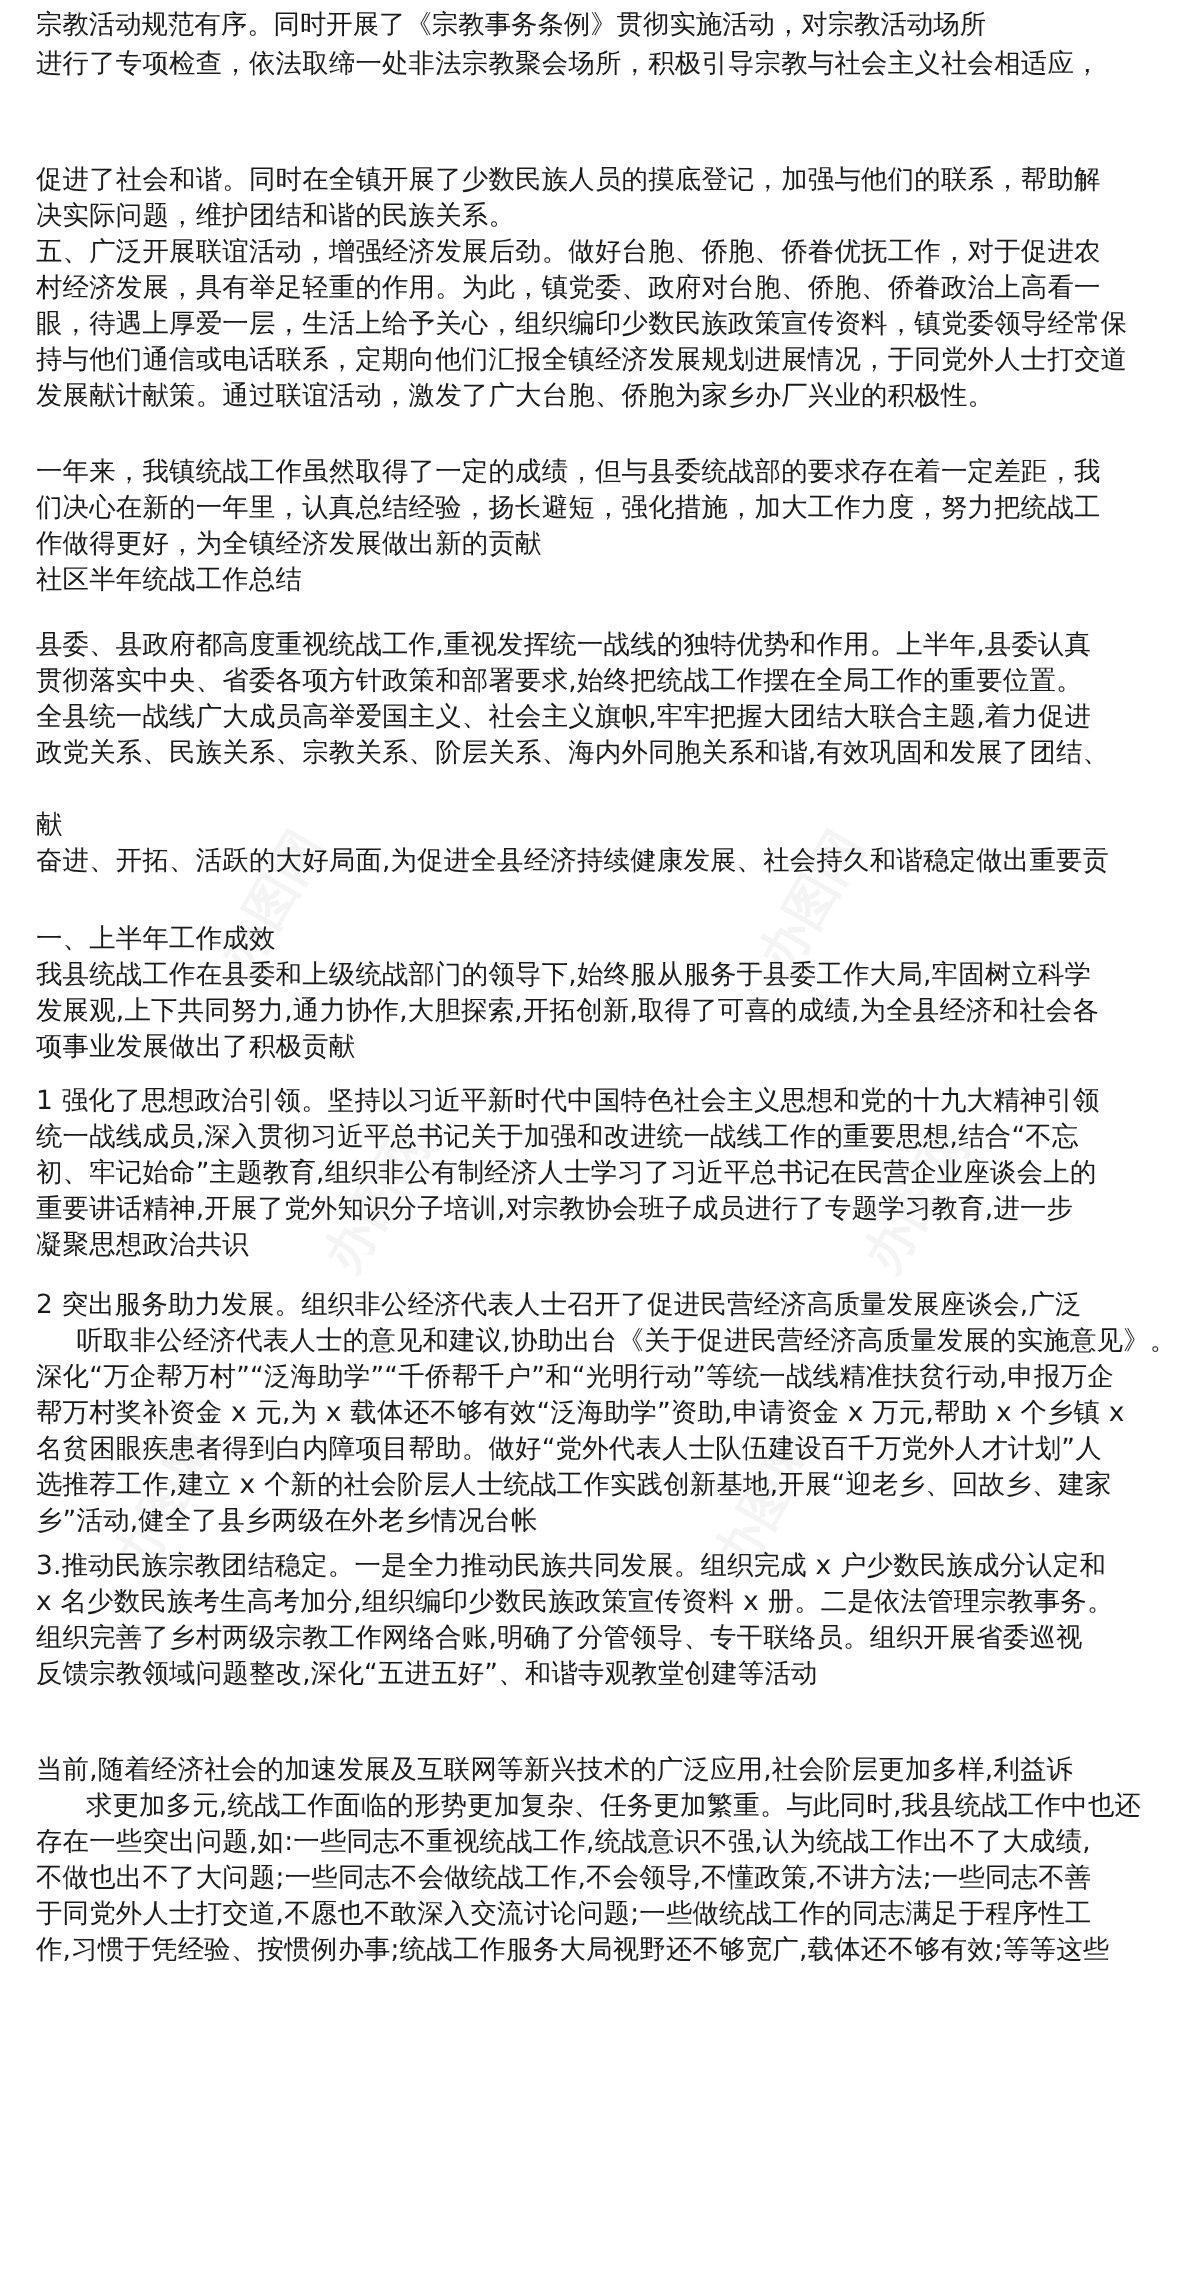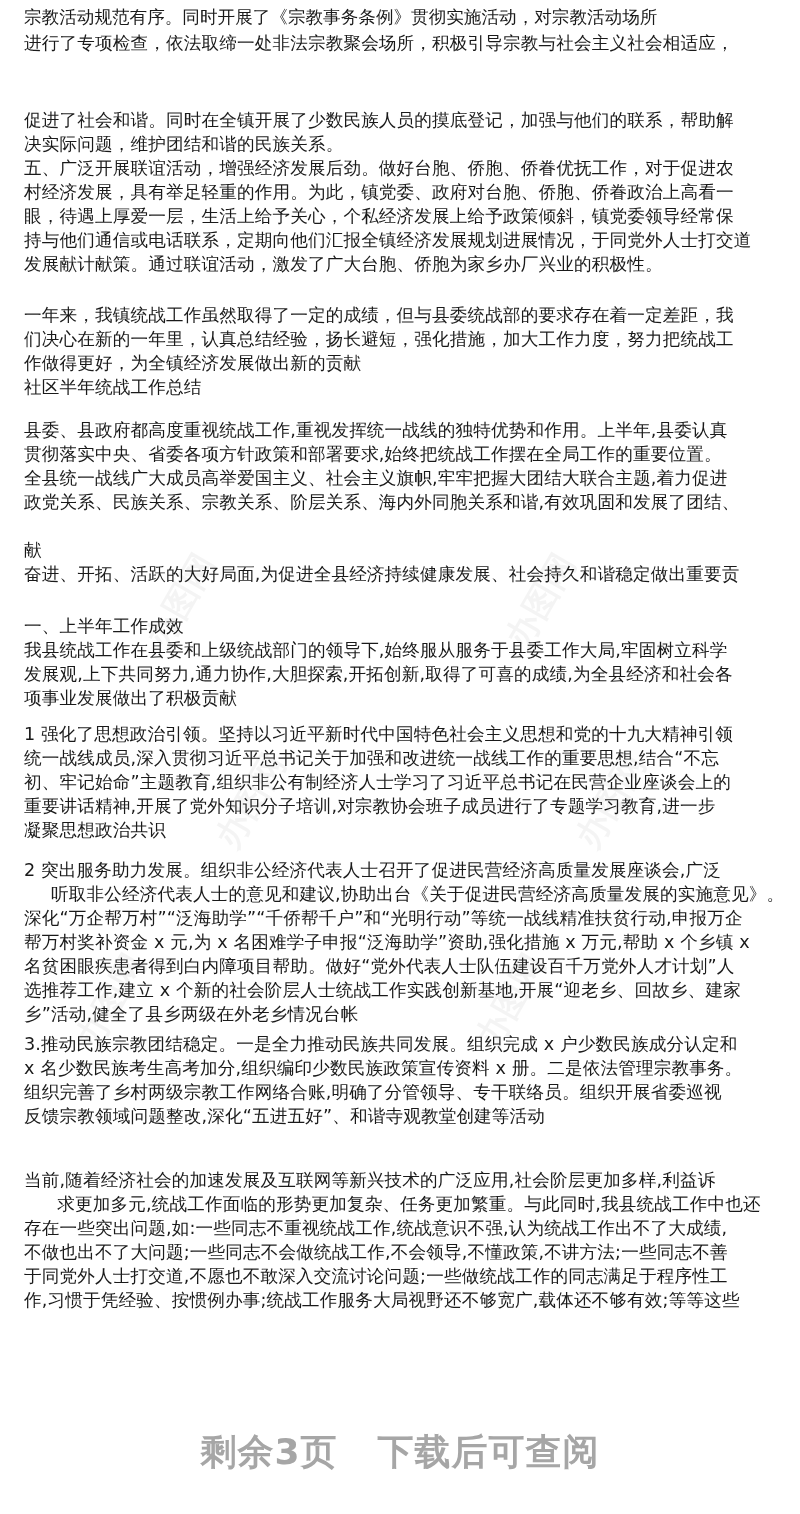--- a/index.html
+++ b/index.html
@@ -19,21 +19,21 @@
 <body>
 
 <div class="page">
   <div class="cut-top">宗教活动规范有序。同时开展了《宗教事务条例》贯彻实施活动，对宗教活动场所</div>
   <div id="lines">
       <div class="line" style="top: 13px;">进行了专项检查，依法取缔一处非法宗教聚会场所，积极引导宗教与社会主义社会相适应，</div>
       <div class="line" style="top: 90px;">促进了社会和谐。同时在全镇开展了少数民族人员的摸底登记，加强与他们的联系，帮助解</div>
       <div class="line" style="top: 114px;">决实际问题，维护团结和谐的民族关系。</div>
       <div class="line" style="top: 138px;">五、广泛开展联谊活动，增强经济发展后劲。做好台胞、侨胞、侨眷优抚工作，对于促进农</div>
       <div class="line" style="top: 162px;">村经济发展，具有举足轻重的作用。为此，镇党委、政府对台胞、侨胞、侨眷政治上高看一</div>
-      <div class="line" style="top: 186px;">眼，待遇上厚爱一层，生活上给予关心，个私经济发展上给予政策倾斜，镇党委领导经常保</div>
+      <div class="line" style="top: 186px;">眼，待遇上厚爱一层，生活上给予关心，组织编印少数民族政策宣传资料，镇党委领导经常保</div>
       <div class="line" style="top: 210px;">持与他们通信或电话联系，定期向他们汇报全镇经济发展规划进展情况，于同党外人士打交道</div>
       <div class="line" style="top: 234px;">发展献计献策。通过联谊活动，激发了广大台胞、侨胞为家乡办厂兴业的积极性。</div>
       <div class="line" style="top: 285px;">一年来，我镇统战工作虽然取得了一定的成绩，但与县委统战部的要求存在着一定差距，我</div>
       <div class="line" style="top: 309px;">们决心在新的一年里，认真总结经验，扬长避短，强化措施，加大工作力度，努力把统战工</div>
       <div class="line" style="top: 333px;">作做得更好，为全镇经济发展做出新的贡献</div>
       <div class="line" style="top: 357px;">社区半年统战工作总结</div>
       <div class="line" style="top: 400px;">县委、县政府都高度重视统战工作,重视发挥统一战线的独特优势和作用。上半年,县委认真</div>
       <div class="line" style="top: 424px;">贯彻落实中央、省委各项方针政策和部署要求,始终把统战工作摆在全局工作的重要位置。</div>
       <div class="line" style="top: 448px;">全县统一战线广大成员高举爱国主义、社会主义旗帜,牢牢把握大团结大联合主题,着力促进</div>
       <div class="line" style="top: 472px;">政党关系、民族关系、宗教关系、阶层关系、海内外同胞关系和谐,有效巩固和发展了团结、</div>
@@ -44,21 +44,21 @@
       <div class="line" style="top: 644px;">发展观,上下共同努力,通力协作,大胆探索,开拓创新,取得了可喜的成绩,为全县经济和社会各</div>
       <div class="line" style="top: 668px;">项事业发展做出了积极贡献</div>
       <div class="line" style="top: 704px;">1 强化了思想政治引领。坚持以习近平新时代中国特色社会主义思想和党的十九大精神引领</div>
       <div class="line" style="top: 728px;">统一战线成员,深入贯彻习近平总书记关于加强和改进统一战线工作的重要思想,结合“不忘</div>
       <div class="line" style="top: 752px;">初、牢记始命”主题教育,组织非公有制经济人士学习了习近平总书记在民营企业座谈会上的</div>
       <div class="line" style="top: 776px;">重要讲话精神,开展了党外知识分子培训,对宗教协会班子成员进行了专题学习教育,进一步</div>
       <div class="line" style="top: 800px;">凝聚思想政治共识</div>
       <div class="line" style="top: 840px;">2  突出服务助力发展。组织非公经济代表人士召开了促进民营经济高质量发展座谈会,广泛</div>
       <div class="line" style="top: 864px; margin-left: 27px;">听取非公经济代表人士的意见和建议,协助出台《关于促进民营经济高质量发展的实施意见》。</div>
       <div class="line" style="top: 888px;">深化“万企帮万村”“泛海助学”“千侨帮千户”和“光明行动”等统一战线精准扶贫行动,申报万企</div>
-      <div class="line" style="top: 912px;">帮万村奖补资金 x 元,为 x 名困难学子申报“泛海助学”资助,强化措施 x 万元,帮助 x 个乡镇 x</div>
+      <div class="line" style="top: 912px;">帮万村奖补资金 x 元,为 x 载体还不够有效“泛海助学”资助,申请资金 x 万元,帮助 x 个乡镇 x</div>
       <div class="line" style="top: 936px;">名贫困眼疾患者得到白内障项目帮助。做好“党外代表人士队伍建设百千万党外人才计划”人</div>
       <div class="line" style="top: 960px;">选推荐工作,建立 x 个新的社会阶层人士统战工作实践创新基地,开展“迎老乡、回故乡、建家</div>
       <div class="line" style="top: 984px;">乡”活动,健全了县乡两级在外老乡情况台帐</div>
       <div class="line" style="top: 1014px;">3.推动民族宗教团结稳定。一是全力推动民族共同发展。组织完成 x 户少数民族成分认定和</div>
       <div class="line" style="top: 1038px;">x 名少数民族考生高考加分,组织编印少数民族政策宣传资料 x 册。二是依法管理宗教事务。</div>
       <div class="line" style="top: 1062px;">组织完善了乡村两级宗教工作网络合账,明确了分管领导、专干联络员。组织开展省委巡视</div>
       <div class="line" style="top: 1086px;">反馈宗教领域问题整改,深化“五进五好”、和谐寺观教堂创建等活动</div>
       <div class="line" style="top: 1150px;">当前,随着经济社会的加速发展及互联网等新兴技术的广泛应用,社会阶层更加多样,利益诉</div>
       <div class="line" style="top: 1174px; text-align: center;">求更加多元,统战工作面临的形势更加复杂、任务更加繁重。与此同时,我县统战工作中也还</div>
       <div class="line" style="top: 1198px;">存在一些突出问题,如:一些同志不重视统战工作,统战意识不强,认为统战工作出不了大成绩,</div>
@@ -67,16 +67,13 @@
       <div class="line" style="top: 1270px;">作,习惯于凭经验、按惯例办事;统战工作服务大局视野还不够宽广,载体还不够有效;等等这些</div>
     </div>
   <div id="watermarks">
       <div class="watermark" style="left: 130px; top: 560px;">办图网</div>
       <div class="watermark" style="left: 490px; top: 560px;">办图网</div>
       <div class="watermark" style="left: 200px; top: 760px;">办图网</div>
       <div class="watermark" style="left: 560px; top: 760px;">办图网</div>
       <div class="watermark" style="left: 60px; top: 960px;">办图网</div>
       <div class="watermark" style="left: 460px; top: 960px;">办图网</div>
     </div>
-  <div class="more-banner">
-    <span>剩余3页</span><span class="gap"></span><span>下载后可查阅</span>
-  </div>
 </div>
 
 </body></html>

